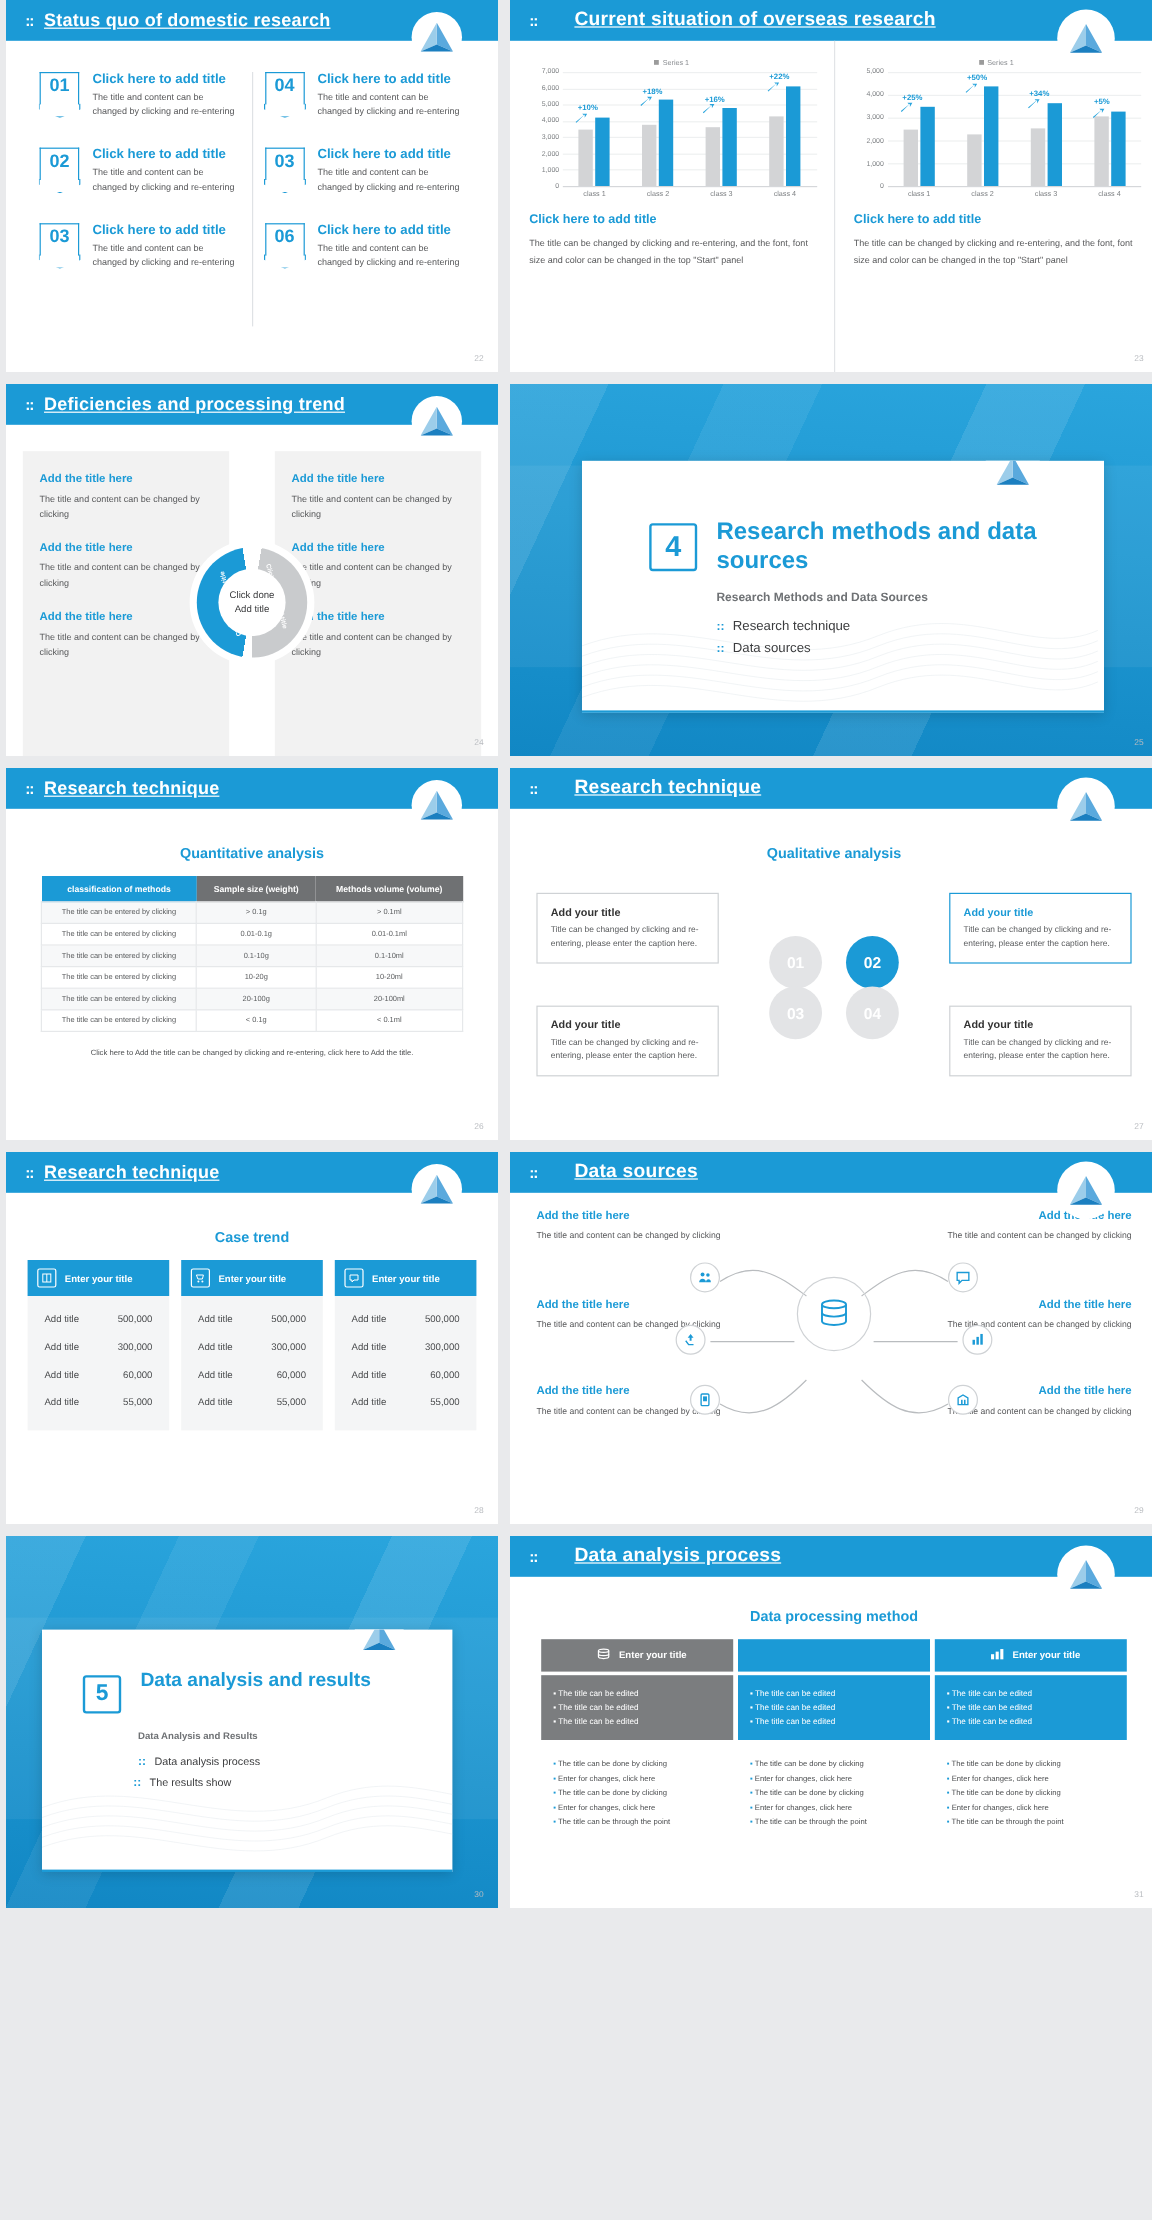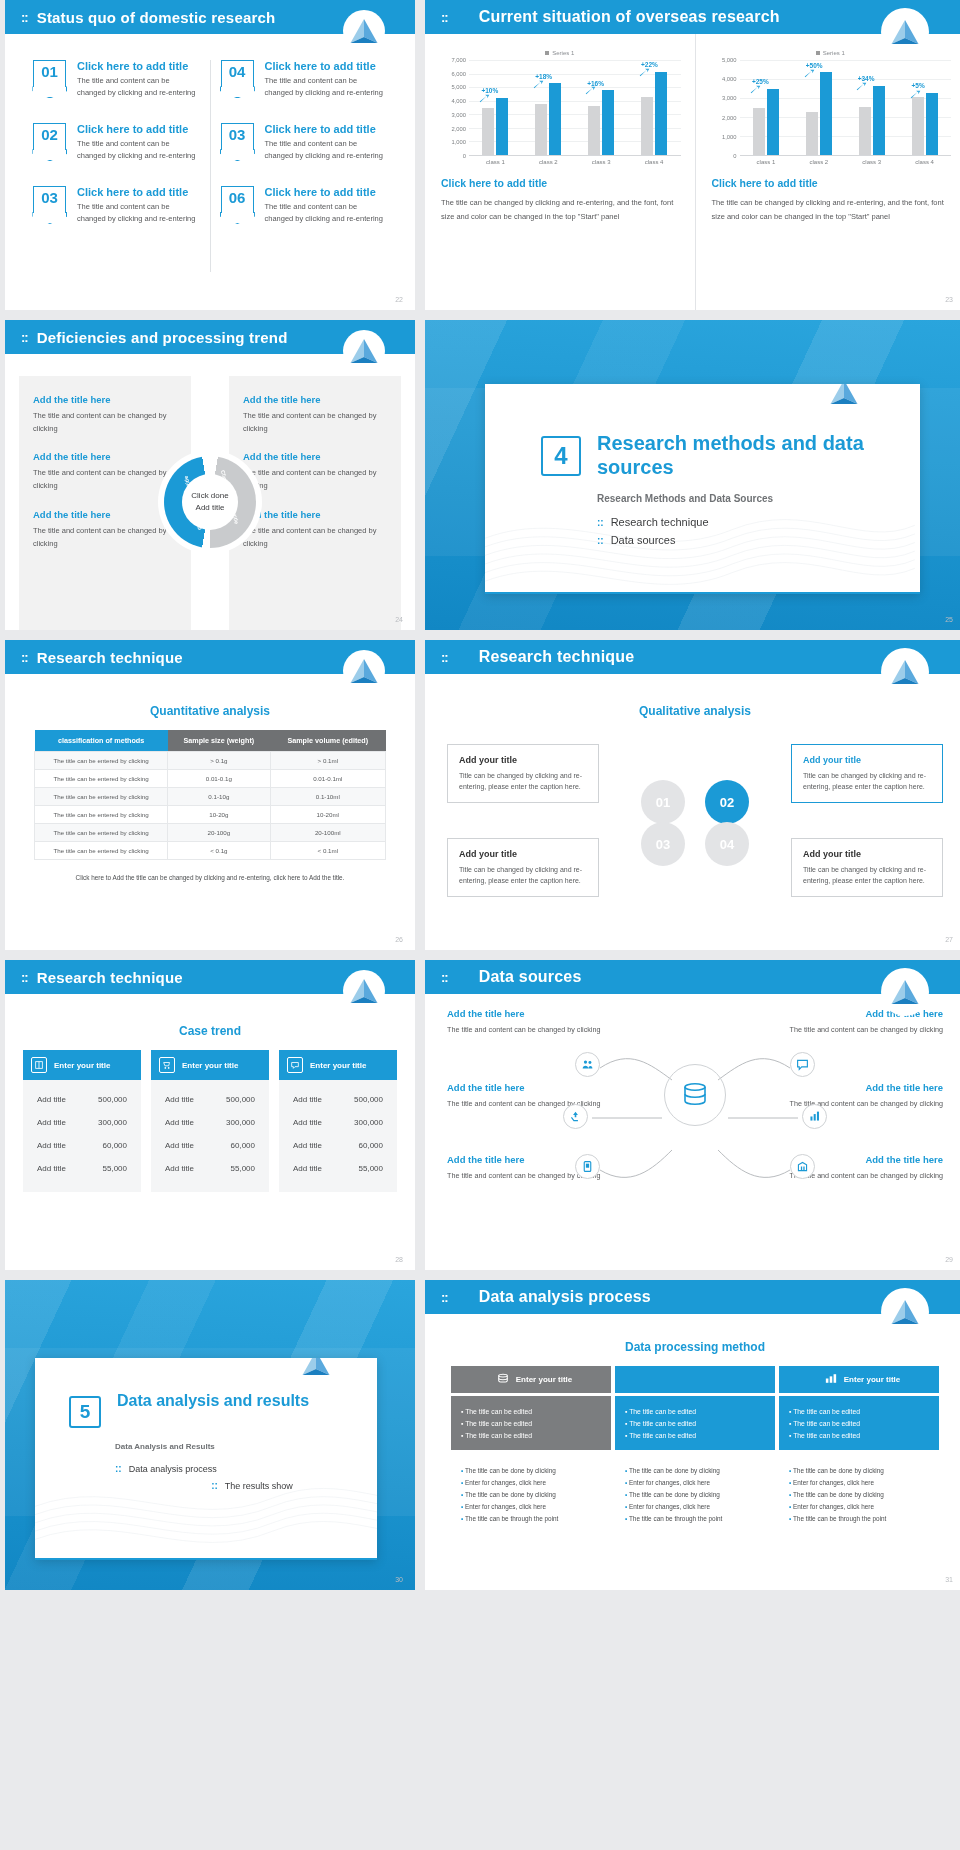--- a/index.html
+++ b/index.html
@@ -13,21 +13,21 @@
     padding:0 5px;
   }
   .slide { background:#fff; position:relative; overflow:hidden; }
   .slide.w2 { }
   
   .hdr {
     background:#1b9ad6; height:34px; display:flex; align-items:center;
     padding-left:16px; position:relative;
   }
   .hdr .dots { color:#fff; font-weight:bold; font-size:13px; letter-spacing:-1px; margin-right:9px;}
-  .hdr h1 { color:#fff; font-size:15px; font-weight:bold; letter-spacing:.2px; }
+  .hdr h1 { color:#fff; font-size:15px; font-weight:bold; letter-spacing:.2px;text-decoration:underline; }
   .slide.w2 .hdr { height:34px; }
   .slide.w2 .hdr h1 { font-size:16px;margin-left:22px; }
   .logo-badge {
     position:absolute; right:36px; top:8px; width:48px; height:48px;
     background:#fff; border-radius:50%; display:flex; align-items:center; justify-content:center;
     z-index:5;
   }
   .logo-badge.small { width:42px; height:42px; right:30px; top:10px;}
   .logo-badge svg { width:30px; height:28px; }
   
@@ -536,21 +536,21 @@
           <polygon points="20,2 2,34 20,26" fill="#9ccdea"></polygon>
           <polygon points="2,34 20,26 38,34" fill="#1b7fc0"></polygon>
         </svg>
     </div>
     <div class="ctitle">Quantitative analysis</div>
     <table class="qt">
       <thead>
           <tr>
         <th class="c0">classification of methods</th>
         <th class="c1">Sample size (weight)</th>
-        <th class="c2">Sample volume (edited)</th>
+        <th class="c2">Methods volume (volume)</th>
       </tr>
         </thead>
       <tbody>
         <tr>
             <td>The title can be entered by clicking</td>
             <td>&gt; 0.1g</td>
             <td>&gt; 0.1ml</td>
           </tr>
         <tr>
             <td>The title can be entered by clicking</td>
@@ -848,21 +848,21 @@
               <polygon points="20,2 2,34 20,26" fill="#9ccdea"></polygon>
               <polygon points="2,34 20,26 38,34" fill="#1b7fc0"></polygon>
             </svg>
         </div>
         <div class="inner" style="padding:34px 0 0 34px;">
           <div class="dnum" style="width:32px;height:32px;font-size:19px;">5</div>
           <div class="dtitle" style="font-size:16px;">Data analysis and results</div>
           <div style="clear:both"></div>
           <div class="dsub" style="margin-left:46px; font-size:8px;">Data Analysis and Results</div>
           <div class="dli" style="margin-left:46px; font-size:9px;"><span class="dd">::</span><span>Data analysis process</span></div>
-          <div class="dli" style="margin-left:58px; font-size:9px;text-align:center;"><span class="dd">::</span><span>The results show</span></div>
+          <div class="dli" style="margin-left:42px; font-size:9px;"><span class="dd">::</span><span>The results show</span></div>
         </div>
       </div>
     </div>
     <div class="pnum">30</div>
   </div>
 
   <div class="slide w2">
     <div class="hdr">
       <span class="dots">::</span>
       <h1>Data analysis process</h1>

